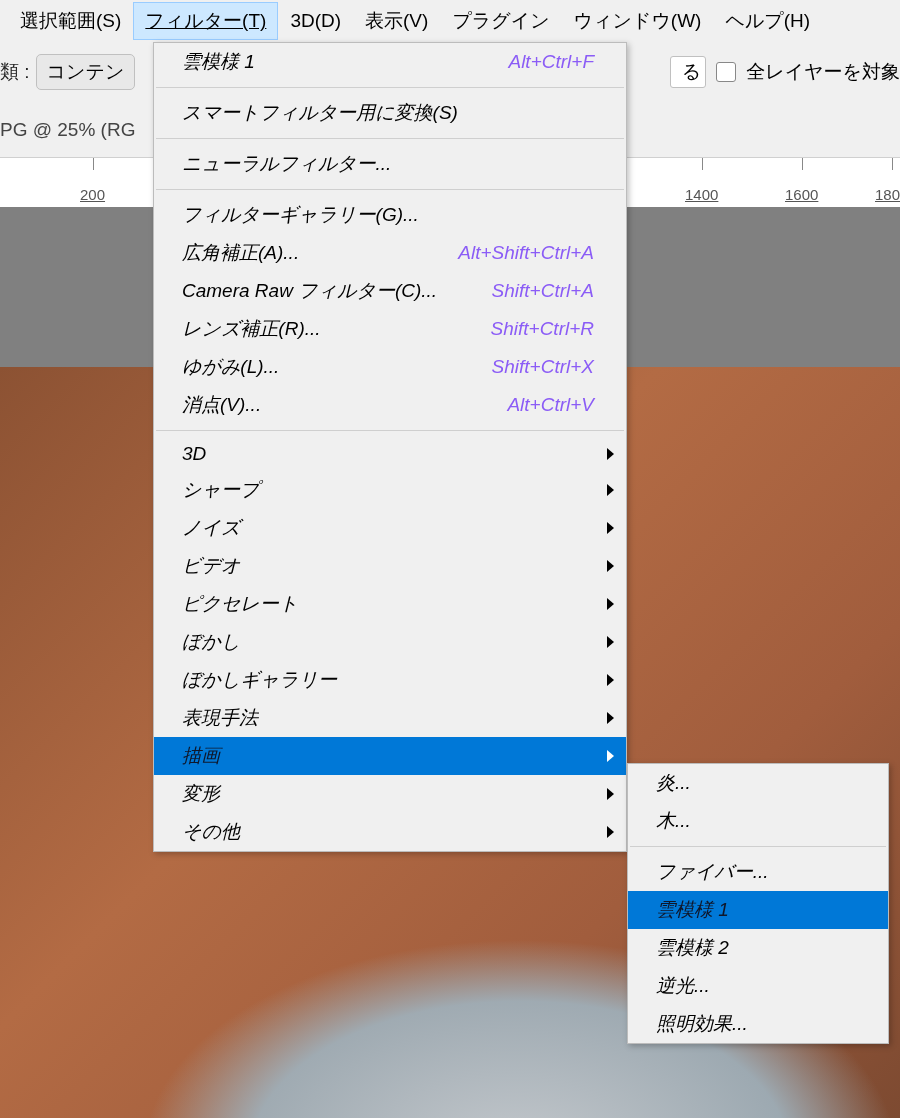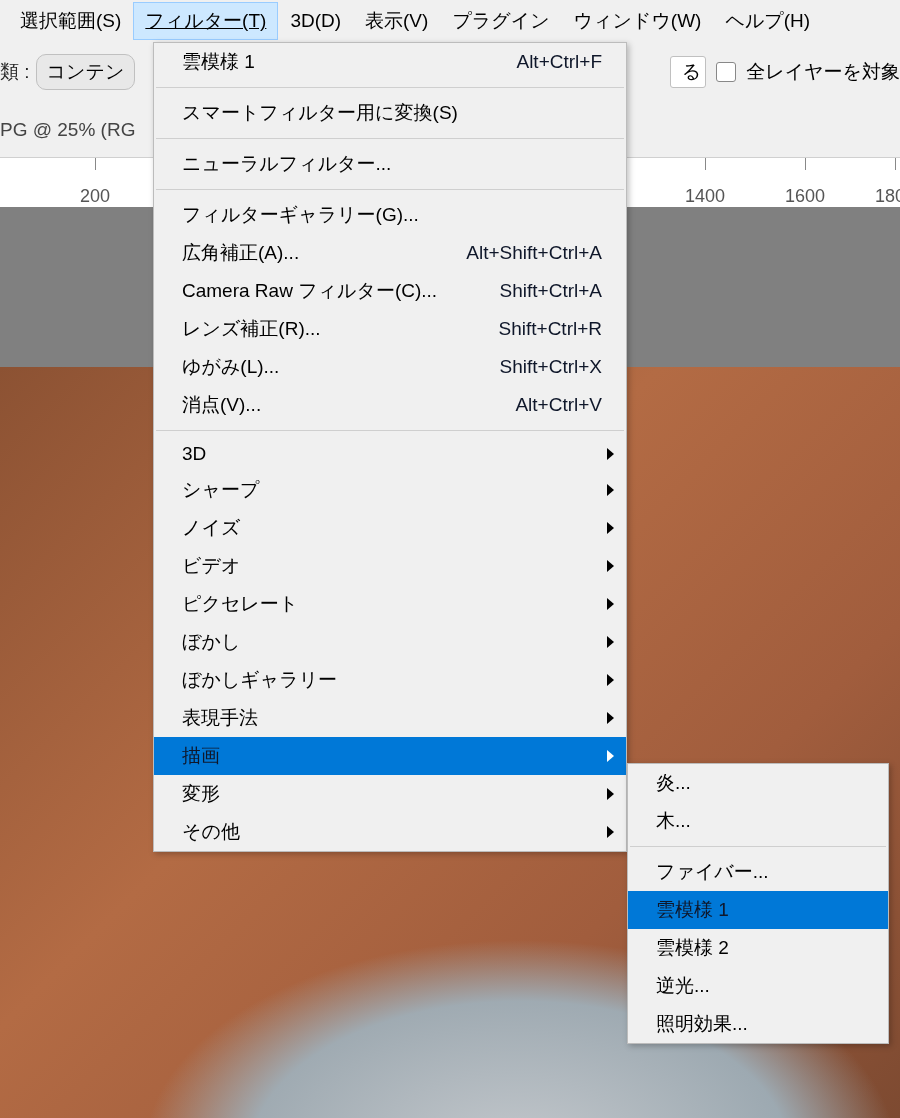--- a/index.html
+++ b/index.html
@@ -49,21 +49,21 @@
   padding-left: 0;
   z-index: 0;
 }
 .options-label {
   padding: 0 6px 0 0;
   color: #222;
 }
 .options-dropdown {
   background: #e8e8e8;
   border: 1px solid #c0c0c0;
-  border-radius: 10px;
+  border-radius: 5px;
   padding: 4px 10px;
   color: #000;
 }
 .options-right {
   position: absolute;
   right: 0;
   top: 0;
   height: 60px;
   display: flex;
   align-items: center;
@@ -106,22 +106,23 @@
   right: 0;
   height: 50px;
   background: #ffffff;
   border-top: 1px solid #d0d0d0;
   border-bottom: 1px solid #b0b0b0;
   overflow: hidden;
 }
 .ruler-tick {
   position: absolute;
   top: 28px;
-  font-size: 18px;
+  font-size: 15px;
   color: #555;
+  text-decoration: underline;
 }
 .ruler-tick::before {
   content: "";
   position: absolute;
   top: -28px;
   left: 50%;
   width: 1px;
   height: 12px;
   background: #888;
 }
@@ -166,24 +167,25 @@
 }
 .menu-render {
   top: 763px;
   left: 627px;
   width: 260px;
 }
 .menu-item {
   display: flex;
   align-items: center;
   justify-content: space-between;
-  padding: 6px 24px 6px 28px;
+  padding: 6px 32px 6px 28px;
   color: #000;
   cursor: default;
   position: relative;
+  font-style: italic;
 }
 .menu-item.highlight {
   background: #0078d7;
   color: #0f172a;
 }
 .menu-separator {
   height: 1px;
   background: #cfcfcf;
   margin: 6px 2px;
 }
@@ -193,21 +195,21 @@
   border-top: 6px solid transparent;
   border-bottom: 6px solid transparent;
   border-left: 7px solid #000;
   position: absolute;
   right: 12px;
 }
 .menu-item.highlight .submenu-arrow {
   border-left-color: #fff;
 }
 .shortcut {
-  color: #0f172a;
+  color: #8b5cf6;
 }
 </style>
 </head>
 <body>
 
 <div class="menubar">
   <div class="menubar-item">選択範囲(S)</div>
   <div class="menubar-item active">フィルター(T)</div>
   <div class="menubar-item">3D(D)</div>
   <div class="menubar-item">表示(V)</div>

